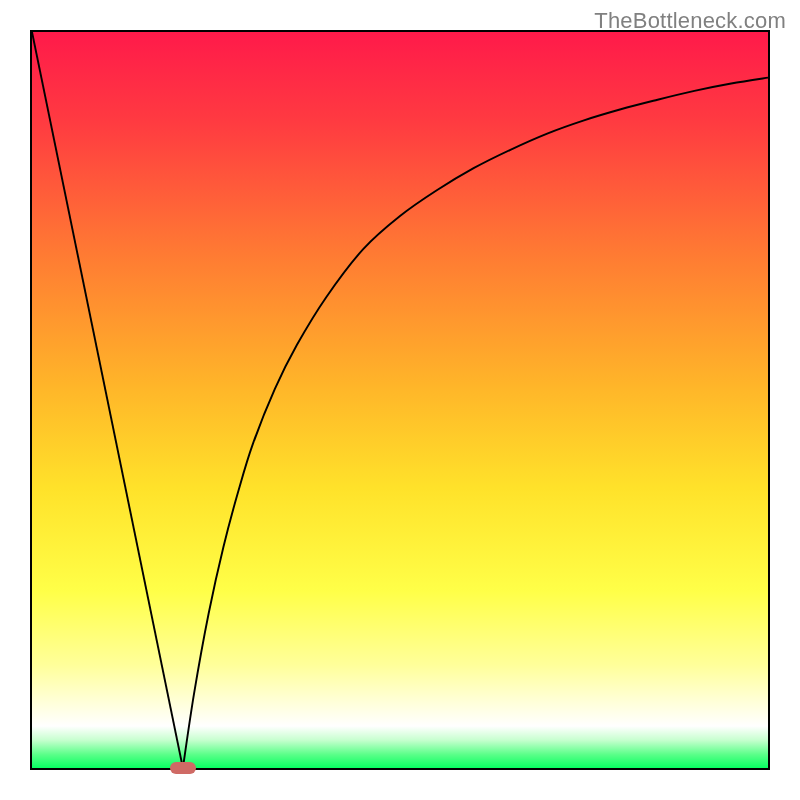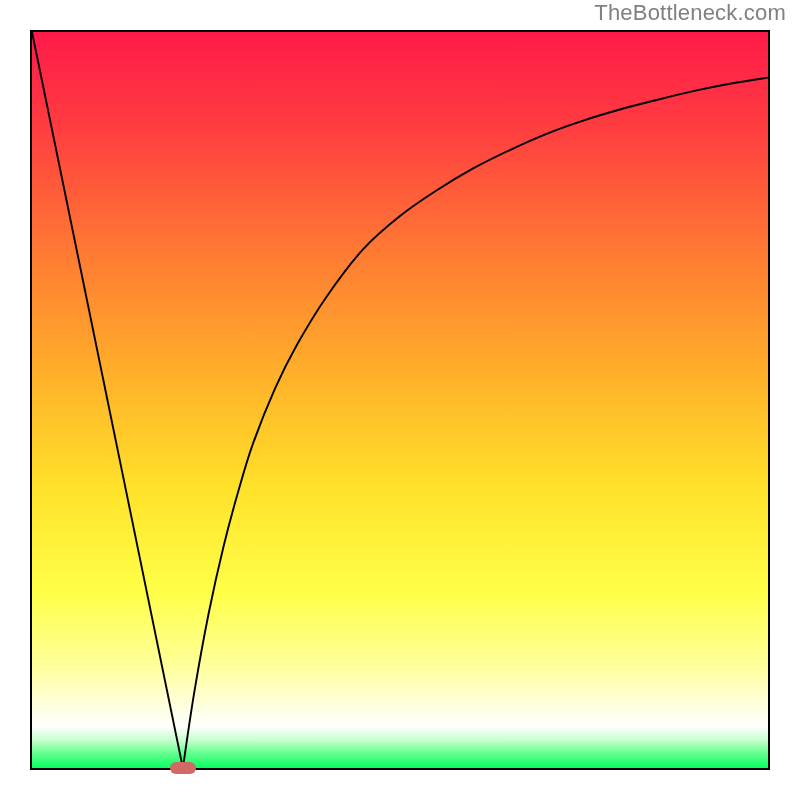--- a/index.html
+++ b/index.html
@@ -6,21 +6,21 @@
     margin: 0;
     padding: 0;
     width: 800px;
     height: 800px;
     overflow: hidden;
     background: #ffffff;
     font-family: Arial, Helvetica, sans-serif;
   }
   .watermark {
     position: absolute;
-    top: 0;
+    top: 8px;
     right: 14px;
     font-size: 22px;
     font-weight: 500;
     color: #808080;
     letter-spacing: 0.2px;
     z-index: 10;
   }
   .chart-frame {
     position: absolute;
     left: 30px;

